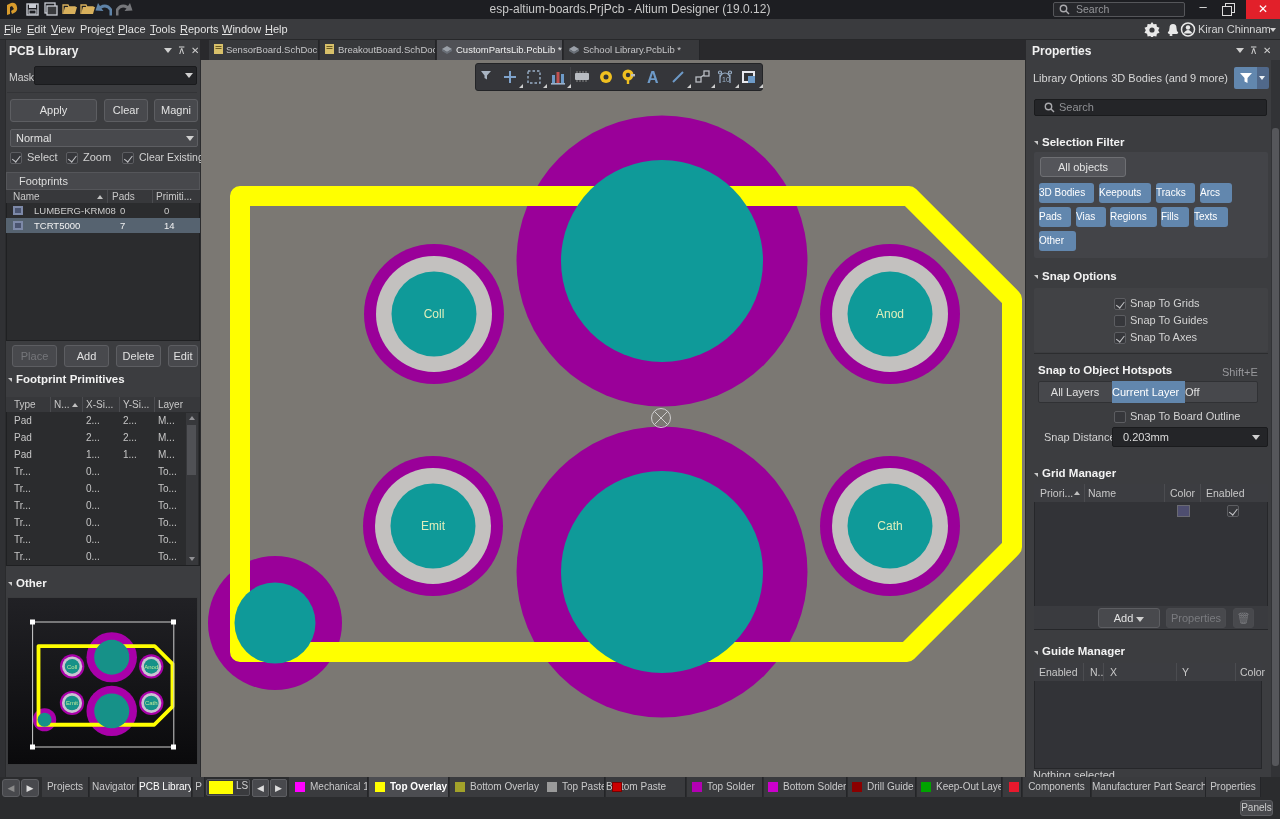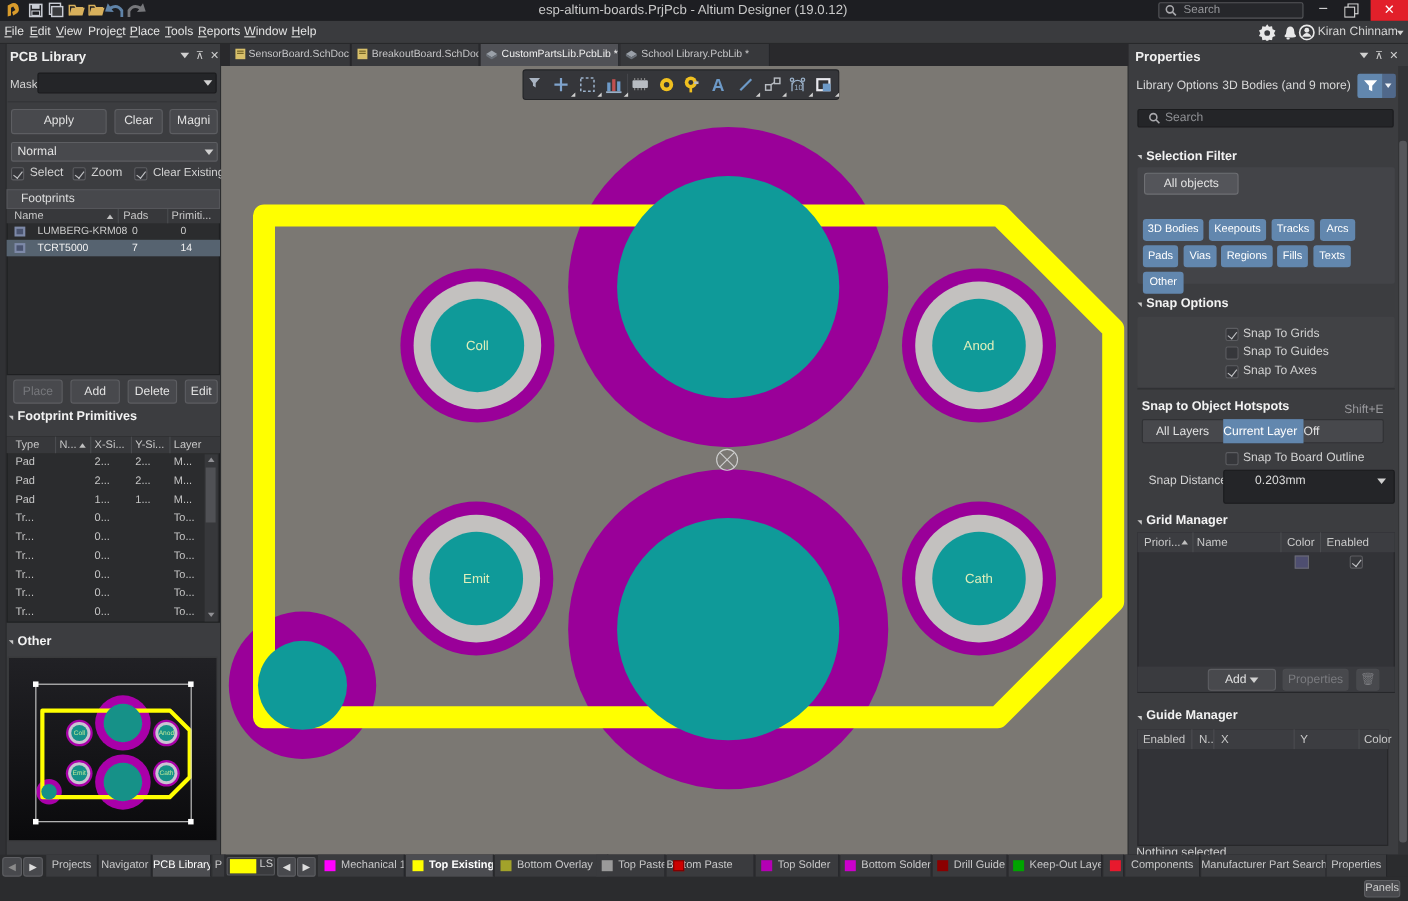--- a/index.html
+++ b/index.html
@@ -31,21 +31,21 @@
 .cb.on:after{content:"";position:absolute;left:3px;top:1px;width:4px;height:6.5px;border:solid #c3c4c7;border-width:0 1.6px 1.6px 0;transform:rotate(38deg);}
 .cblab{position:absolute;color:#d2d2d2;font-size:11px;white-space:nowrap;}
 
 #lpanel{left:0;top:40px;width:200px;height:739px;background:#3c3d40;}
 #lstrip{left:0;top:40px;width:6px;height:739px;background:#303134;border-right:1px solid #2a2b2d;}
 
 #canvas{left:201px;top:60px;width:824px;height:717px;background:#7b7873;overflow:hidden;}
 #toolbar{position:absolute;left:274px;top:3px;width:288px;height:28px;background:#35363a;border:1px solid #232427;border-radius:3px;}
 
 #rpanel{left:1026px;top:40px;width:254px;height:737px;background:#3c3d40;}
-.bluebtn{position:absolute;background:#6287ae;border-radius:3px;color:#fff;font-size:10px;text-align:center;white-space:nowrap;overflow:hidden;margin-top:16px;}
+.bluebtn{position:absolute;background:#6287ae;border-radius:3px;color:#fff;font-size:10px;text-align:left;white-space:nowrap;overflow:hidden;}
 
 #btabs{left:0;top:777px;width:1280px;height:20px;background:#2b2c2e;}
 .btab{position:absolute;top:777px;height:20px;background:#3a3b3e;border-right:1px solid #242528;color:#c9c9ca;font-size:10px;line-height:20px;text-align:center;white-space:nowrap;overflow:hidden;}
 .btab.act{background:#4c4d51;color:#fff;}
 #status{left:0;top:797px;width:1280px;height:22px;background:#292a2d;color:#b9b9bb;font-size:10px;white-space:nowrap;}
 .chip{position:absolute;top:782px;width:10px;height:10px;}
 </style></head>
 <body>
 <div id="root">
 
@@ -449,21 +449,21 @@
 <div class="abs" style="left:1034px;top:353px;width:234px;border-top:1px solid #2c2d2f"></div>
 <div class="abs sechead" style="left:1038px;top:364px">Snap to Object Hotspots</div>
 <div class="abs" style="left:1222px;top:366px;color:#98989c;font-size:11px">Shift+E</div>
 <div class="abs" style="left:1038px;top:381px;width:220px;height:22px;background:#47484c;border:1px solid #303134;border-radius:2px"></div>
 <div class="abs" style="left:1038px;top:381px;width:74px;height:22px;line-height:22px;text-align:center;color:#e0e0e0;font-size:11px">All Layers</div>
 <div class="abs" style="left:1112px;top:381px;width:73px;height:22px;line-height:22px;text-align:left;background:#6287ae;color:#fff;font-size:11px;white-space:nowrap">Current Layer</div>
 <div class="abs" style="left:1185px;top:381px;width:73px;height:22px;line-height:22px;text-align:left;color:#e0e0e0;font-size:11px">Off</div>
 <div class="cb" style="left:1114px;top:411px"></div>
     <div class="cblab" style="left:1130px;top:410px">Snap To Board Outline</div>
 <div class="abs" style="left:1044px;top:431px;color:#d2d2d2;font-size:11px">Snap Distance</div>
-<div class="ddown" style="left:1112px;top:427px;width:156px;height:31px;line-height:18px;padding-left:28px">0.203mm</div>
+<div class="ddown" style="left:1112px;top:427px;width:156px;height:20px;line-height:18px;padding-left:10px">0.203mm</div>
 <div class="caret" style="left:1252px;top:435px"></div>
 
 <div class="tri" style="left:1034px;top:473px;border-left-width:4px;border-top-width:4px"></div>
 <div class="abs sechead" style="left:1042px;top:467px">Grid Manager</div>
 <div class="abs" style="left:1034px;top:484px;width:234px;height:146px;background:#323337;border:1px solid #26272a"></div>
 <div class="abs" style="left:1034px;top:484px;width:234px;height:18px;background:#3c3d41;color:#c8c8c8;font-size:10.5px;line-height:18px">
   <span style="position:absolute;left:6px">Priori...</span>
   <span style="position:absolute;left:54px">Name</span>
   <span style="position:absolute;left:136px">Color</span>
   <span style="position:absolute;left:172px">Enabled</span>
@@ -503,21 +503,21 @@
 <div class="btab" style="left:42px;width:47px">Projects</div>
 <div class="btab" style="left:90px;width:48px">Navigator</div>
 <div class="btab act" style="left:139px;width:53px">PCB Library</div>
 <div class="btab" style="left:193px;width:12px">P</div>
 <div class="abs" style="left:206px;top:779px;width:44px;height:17px;background:#3a3b3e;border:1px solid #55565a;border-radius:2px"></div>
 <div class="abs" style="left:209px;top:781px;width:24px;height:13px;background:#ffff00"></div>
 <div class="abs" style="left:236px;top:780px;color:#d0d0d0;font-size:10px">LS</div>
 <div class="btn" style="left:252px;top:779px;width:17px;height:18px;line-height:16px;font-size:9px;color:#ddd;border-radius:2px">◀</div>
 <div class="btn" style="left:270px;top:779px;width:17px;height:18px;line-height:16px;font-size:9px;color:#ddd;border-radius:2px">▶</div>
 <div class="btab" style="left:289px;width:79px;padding-left:21px;text-align:left">Mechanical 1</div>
-<div class="btab act" style="left:369px;width:80px;padding-left:21px;text-align:left;font-weight:bold">Top Existing</div>
+<div class="btab act" style="left:369px;width:80px;padding-left:21px;text-align:left;font-weight:bold">Top Overlay</div>
 <div class="btab" style="left:450px;width:103px;padding-left:20px;text-align:left">Bottom Overlay</div>
 <div class="btab" style="left:542px;width:63px;padding-left:20px;text-align:left">Top Paste</div>
 <div class="btab" style="left:606px;width:80px;text-align:left">Bottom Paste</div>
 <div class="btab" style="left:687px;width:76px;padding-left:20px;text-align:left">Top Solder</div>
 <div class="btab" style="left:764px;width:83px;padding-left:19px;text-align:left">Bottom Solder</div>
 <div class="btab" style="left:848px;width:68px;padding-left:19px;text-align:left">Drill Guide</div>
 <div class="btab" style="left:917px;width:85px;padding-left:19px;text-align:left">Keep-Out Layer</div>
 <div class="btab" style="left:1003px;width:19px"></div>
 <div class="chip" style="left:295px;background:#ff00ff"></div>
 <div class="chip" style="left:375px;background:#ffff00"></div>

